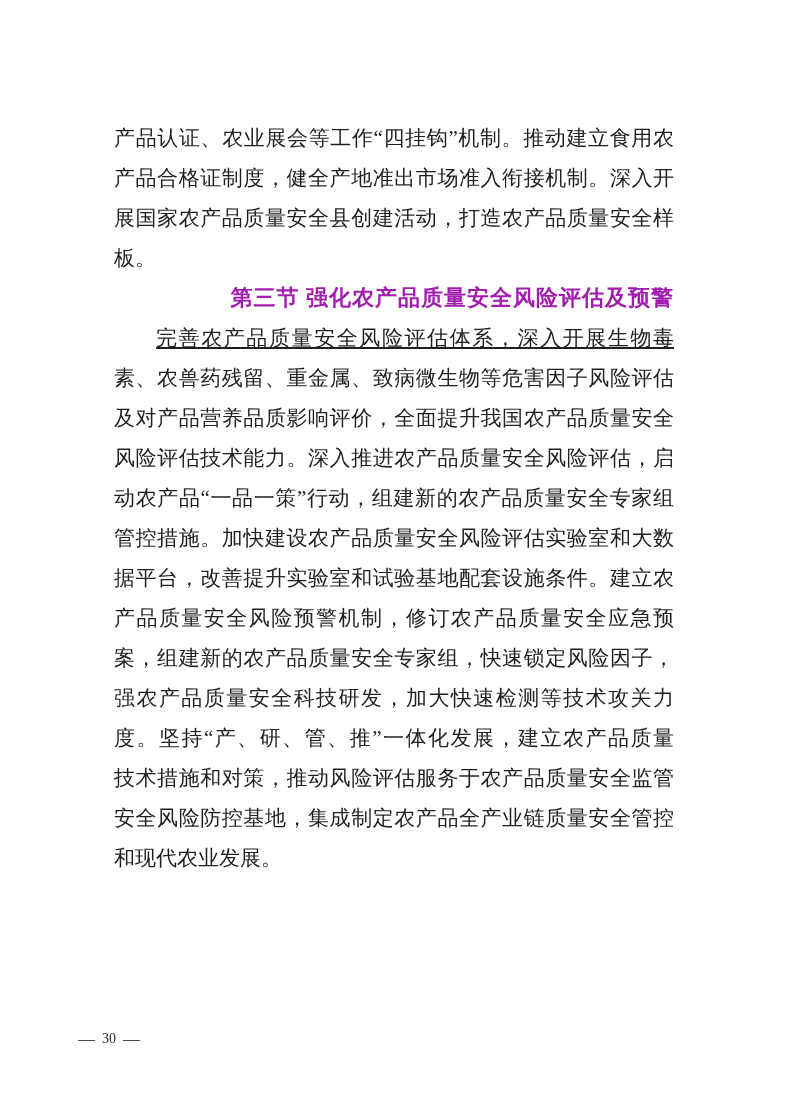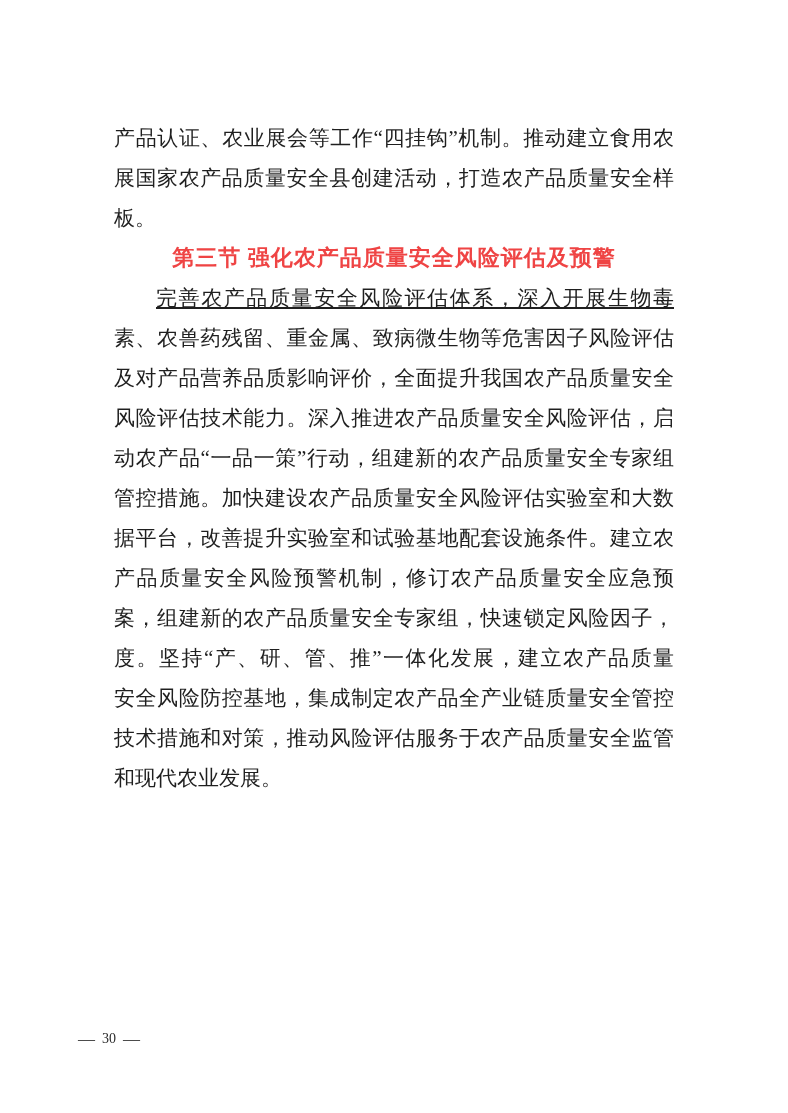--- a/index.html
+++ b/index.html
@@ -49,22 +49,22 @@
   .line.indent {
     text-indent: 2em;
     text-decoration: underline;
   }
   .heading {
     display: block;
     height: 40px;
     line-height: 40px;
     font-size: 22px;
     font-weight: 700;
-    text-align: center;
-    color: #ef4444;
+    text-align: right;
+    color: #a21caf;
     letter-spacing: 1px;
   }
   .footer {
     position: absolute;
     left: 78px;
     top: 1030px;
     display: flex;
     align-items: center;
     gap: 7px;
     font-size: 17px;
@@ -80,39 +80,41 @@
 </style>
 </head>
 <body>
 
 <div class="page">
 
   <div class="body-text">
 
     <p class="para">
       <span class="line j">产品认证、农业展会等工作“四挂钩”机制。推动建立食用农</span>
+      <span class="line j">产品合格证制度，健全产地准出市场准入衔接机制。深入开</span>
       <span class="line j">展国家农产品质量安全县创建活动，打造农产品质量安全样</span>
       <span class="line last">板。</span>
     </p>
 
     <div class="heading">第三节 强化农产品质量安全风险评估及预警</div>
 
     <p class="para">
       <span class="line j indent">完善农产品质量安全风险评估体系，深入开展生物毒</span>
       <span class="line j">素、农兽药残留、重金属、致病微生物等危害因子风险评估</span>
       <span class="line j">及对产品营养品质影响评价，全面提升我国农产品质量安全</span>
       <span class="line j">风险评估技术能力。深入推进农产品质量安全风险评估，启</span>
       <span class="line j">动农产品“一品一策”行动，组建新的农产品质量安全专家组</span>
       <span class="line j">管控措施。加快建设农产品质量安全风险评估实验室和大数</span>
       <span class="line j">据平台，改善提升实验室和试验基地配套设施条件。建立农</span>
       <span class="line j">产品质量安全风险预警机制，修订农产品质量安全应急预</span>
       <span class="line j">案，组建新的农产品质量安全专家组，快速锁定风险因子，</span>
+      <span class="line j">强农产品质量安全科技研发，加大快速检测等技术攻关力</span>
       <span class="line j">度。坚持“产、研、管、推”一体化发展，建立农产品质量</span>
+      <span class="line j">技术措施和对策，推动风险评估服务于农产品质量安全监管</span>
       <span class="line j">安全风险防控基地，集成制定农产品全产业链质量安全管控</span>
-      <span class="line j">技术措施和对策，推动风险评估服务于农产品质量安全监管</span>
       <span class="line last">和现代农业发展。</span>
     </p>
 
   </div>
 
   <div class="footer">
     <span class="dash">—</span>
     <span class="num">30</span>
     <span class="dash">—</span>
   </div>

